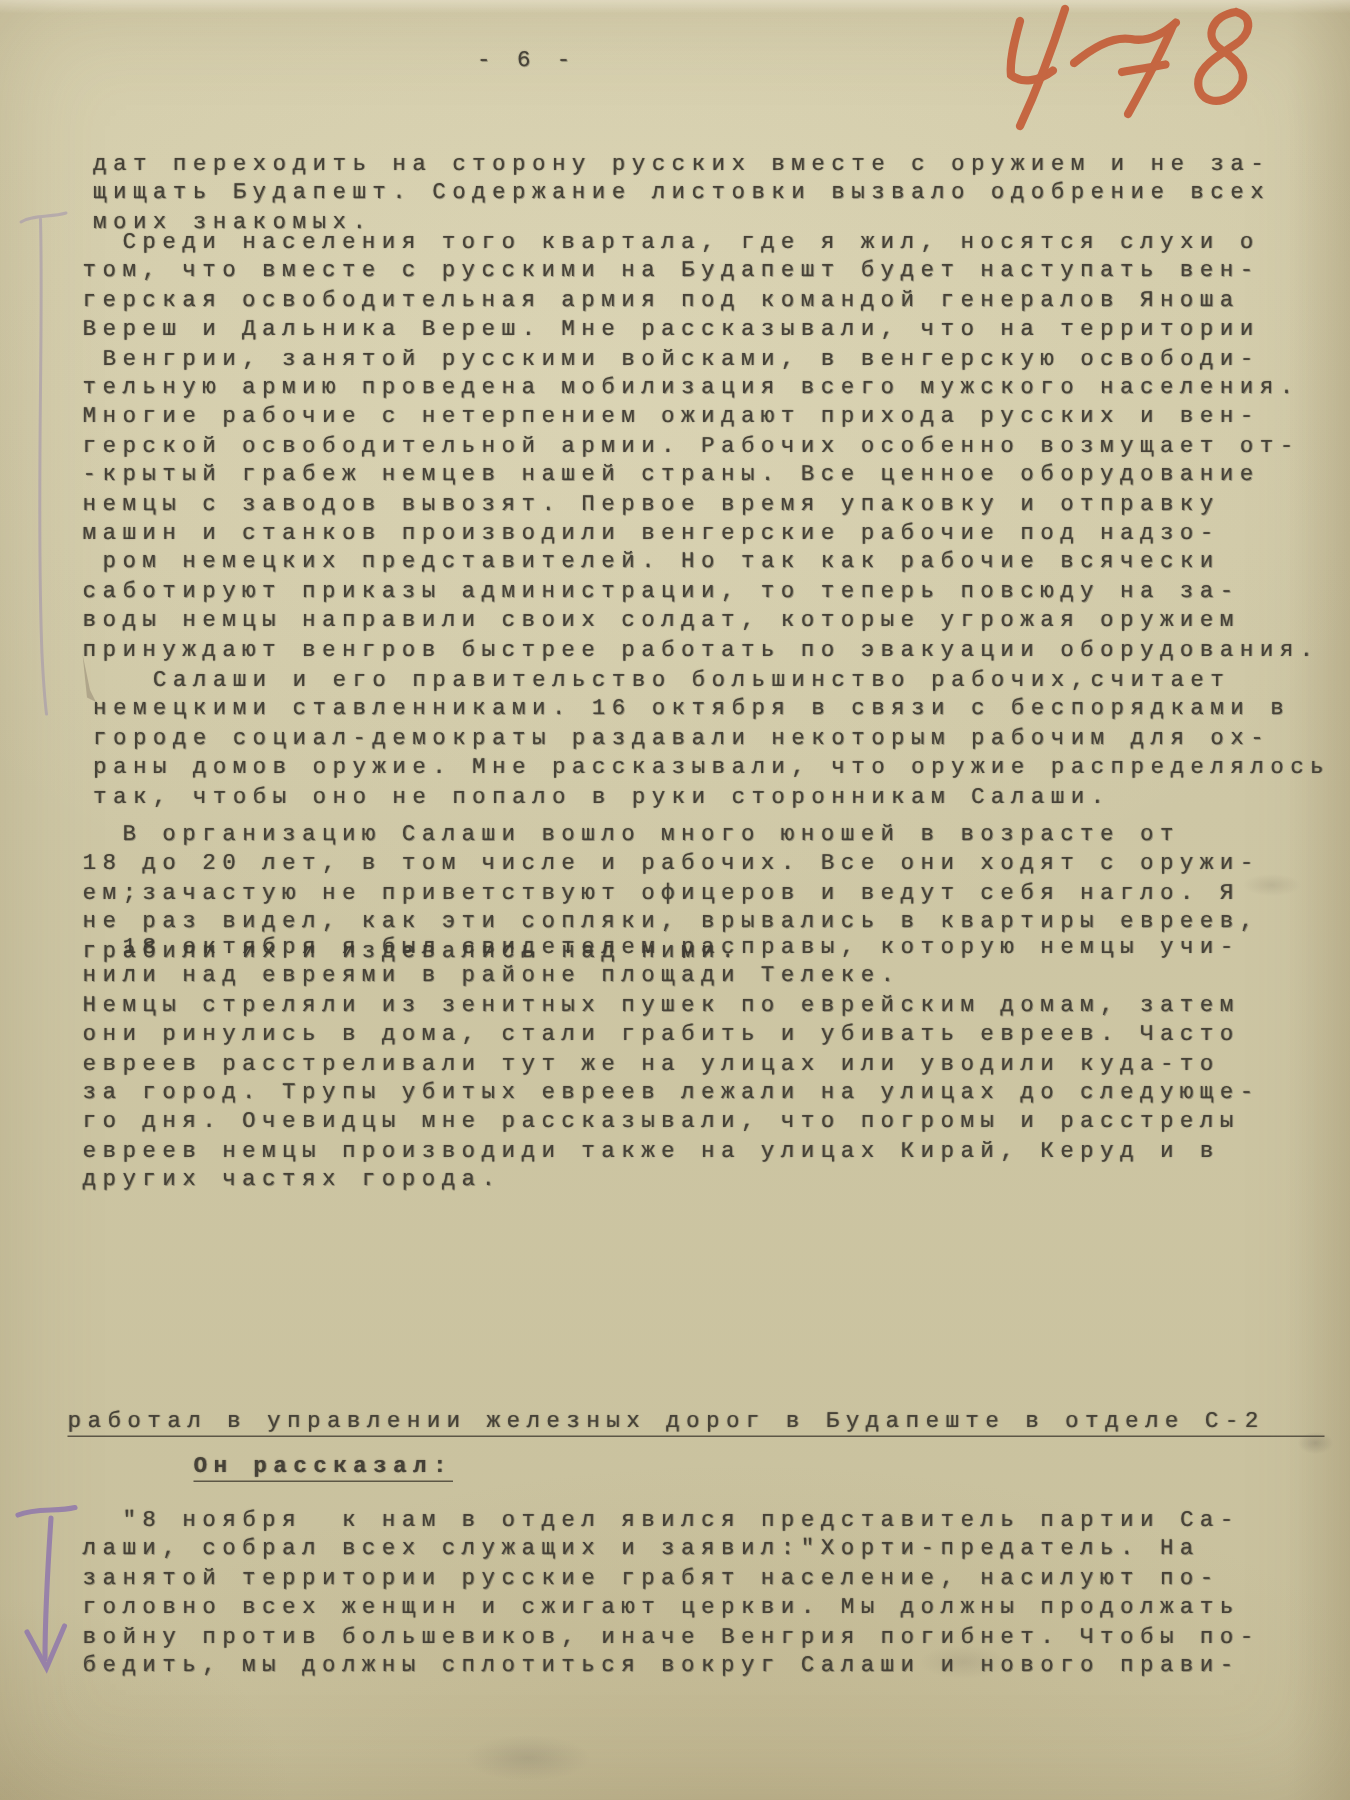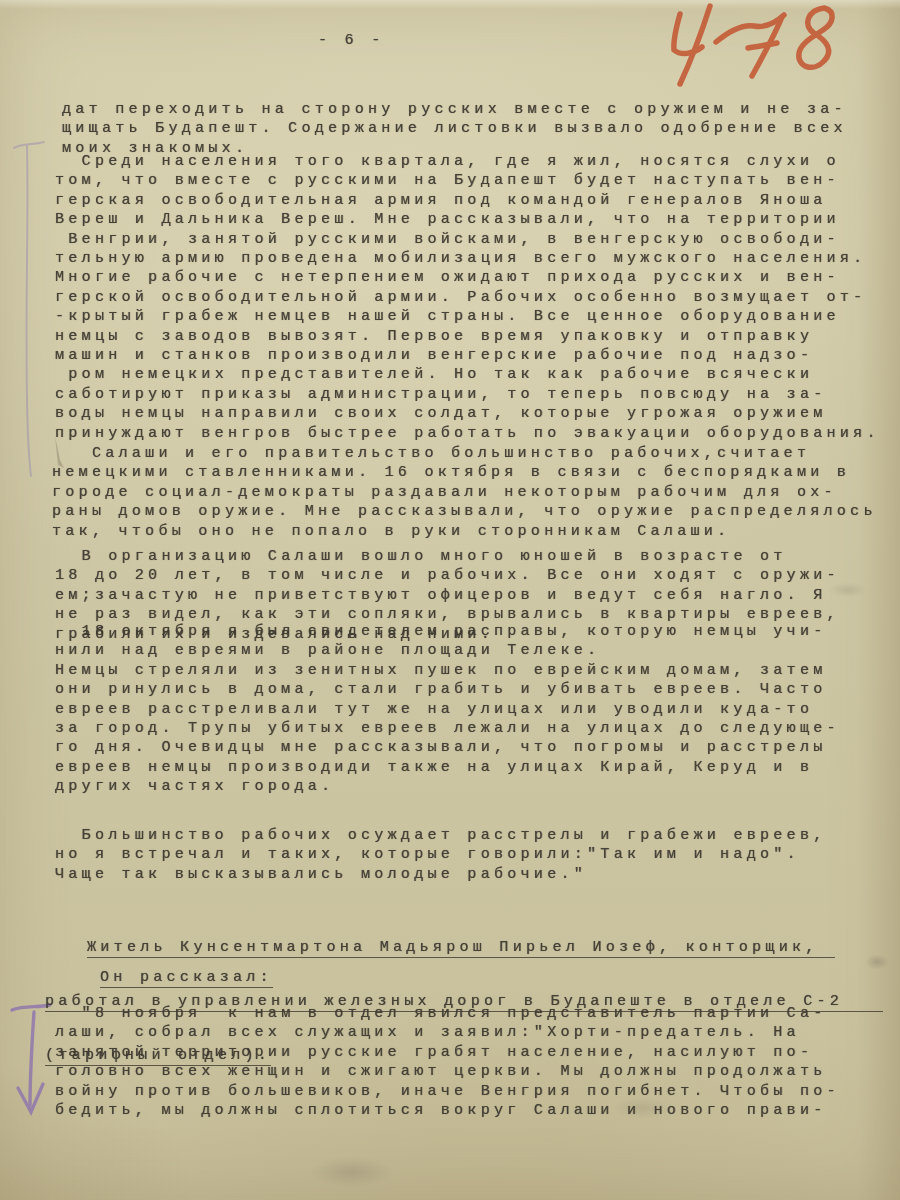--- a/index.html
+++ b/index.html
@@ -36,35 +36,35 @@
     line-height:19.4px;
     letter-spacing:4.3px;
     color:var(--ink);
     white-space:pre-wrap;
     text-shadow:0 0 1px rgba(62,58,49,.6), .6px .4px 0 rgba(62,58,49,.35);
     opacity:.94;
   }
   .page-number{left:318px;top:31px;}
   .p1{left:62px;top:100px;}
   .p2{left:55px;top:152px;}
-  .p3{left:52px;top:444px;}
+  .p3{left:62px;top:444px;}
   .p4{left:55px;top:547px;}
   .p5{left:55px;top:622px;}
   .p6{left:55px;top:826px;}
   .witness-heading{left:45px;top:905px;line-height:17px;}
   .witness-heading .hline{margin-bottom:1px;white-space:pre;}
   .hline-1{margin-left:42px;}
   .u{
     display:inline-block;
     border-bottom:1.9px solid rgba(60,54,44,.82);
     padding-bottom:1px;
   }
   .u-extend{min-width:838px;}
   .u-extend1{padding-right:16px;}
-  .he-told{left:100px;top:969px;line-height:17px;}
+  .he-told{left:129px;top:969px;line-height:17px;font-weight:bold;}
   .p7{left:55px;top:1004px;}
   .mark{position:absolute;}
   .mark svg{display:block;}
   .folio{left:656px;top:0px;}
   .visually-hidden{
     position:absolute;width:1px;height:1px;overflow:hidden;
     clip-path:inset(50%);white-space:nowrap;
   }
 </style>
 </head>
@@ -142,28 +142,23 @@
   <div class="typewriter p5">  18 октября я был свидетелем расправы, которую немцы учи-
 нили над евреями в районе площади Телеке.
 Немцы стреляли из зенитных пушек по еврейским домам, затем
 они ринулись в дома, стали грабить и убивать евреев. Часто
 евреев расстреливали тут же на улицах или уводили куда-то
 за город. Трупы убитых евреев лежали на улицах до следующе-
 го дня. Очевидцы мне рассказывали, что погромы и расстрелы
 евреев немцы производиди также на улицах Кирай, Керуд и в
 других частях города.</div>
 
-  <div class="typewriter p6">  Большинство рабочих осуждает расстрелы и грабежи евреев,
-но я встречал и таких, которые говорили:"Так им и надо".
-Чаще так высказывались молодые рабочие."</div>
 
   <div class="typewriter witness-heading">
-    <div class="hline hline-1"><span class="u u-extend1">Житель Кунсентмартона Мадьярош Пирьел Иозеф, конторщик,</span></div>
     <div class="hline"><span class="u u-extend">работал в управлении железных дорог в Будапеште в отделе С-2</span></div>
-    <div class="hline"><span class="u">(тарифный отдел).</span></div>
   </div>
 
   <div class="typewriter he-told"><span class="u">Он рассказал:</span></div>
 
   <div class="typewriter p7">  "8 ноября  к нам в отдел явился представитель партии Са-
 лаши, собрал всех служащих и заявил:"Хорти-предатель. На
 занятой территории русские грабят население, насилуют по-
 головно всех женщин и сжигают церкви. Мы должны продолжать
 войну против большевиков, иначе Венгрия погибнет. Чтобы по-
 бедить, мы должны сплотиться вокруг Салаши и нового прави-</div>

